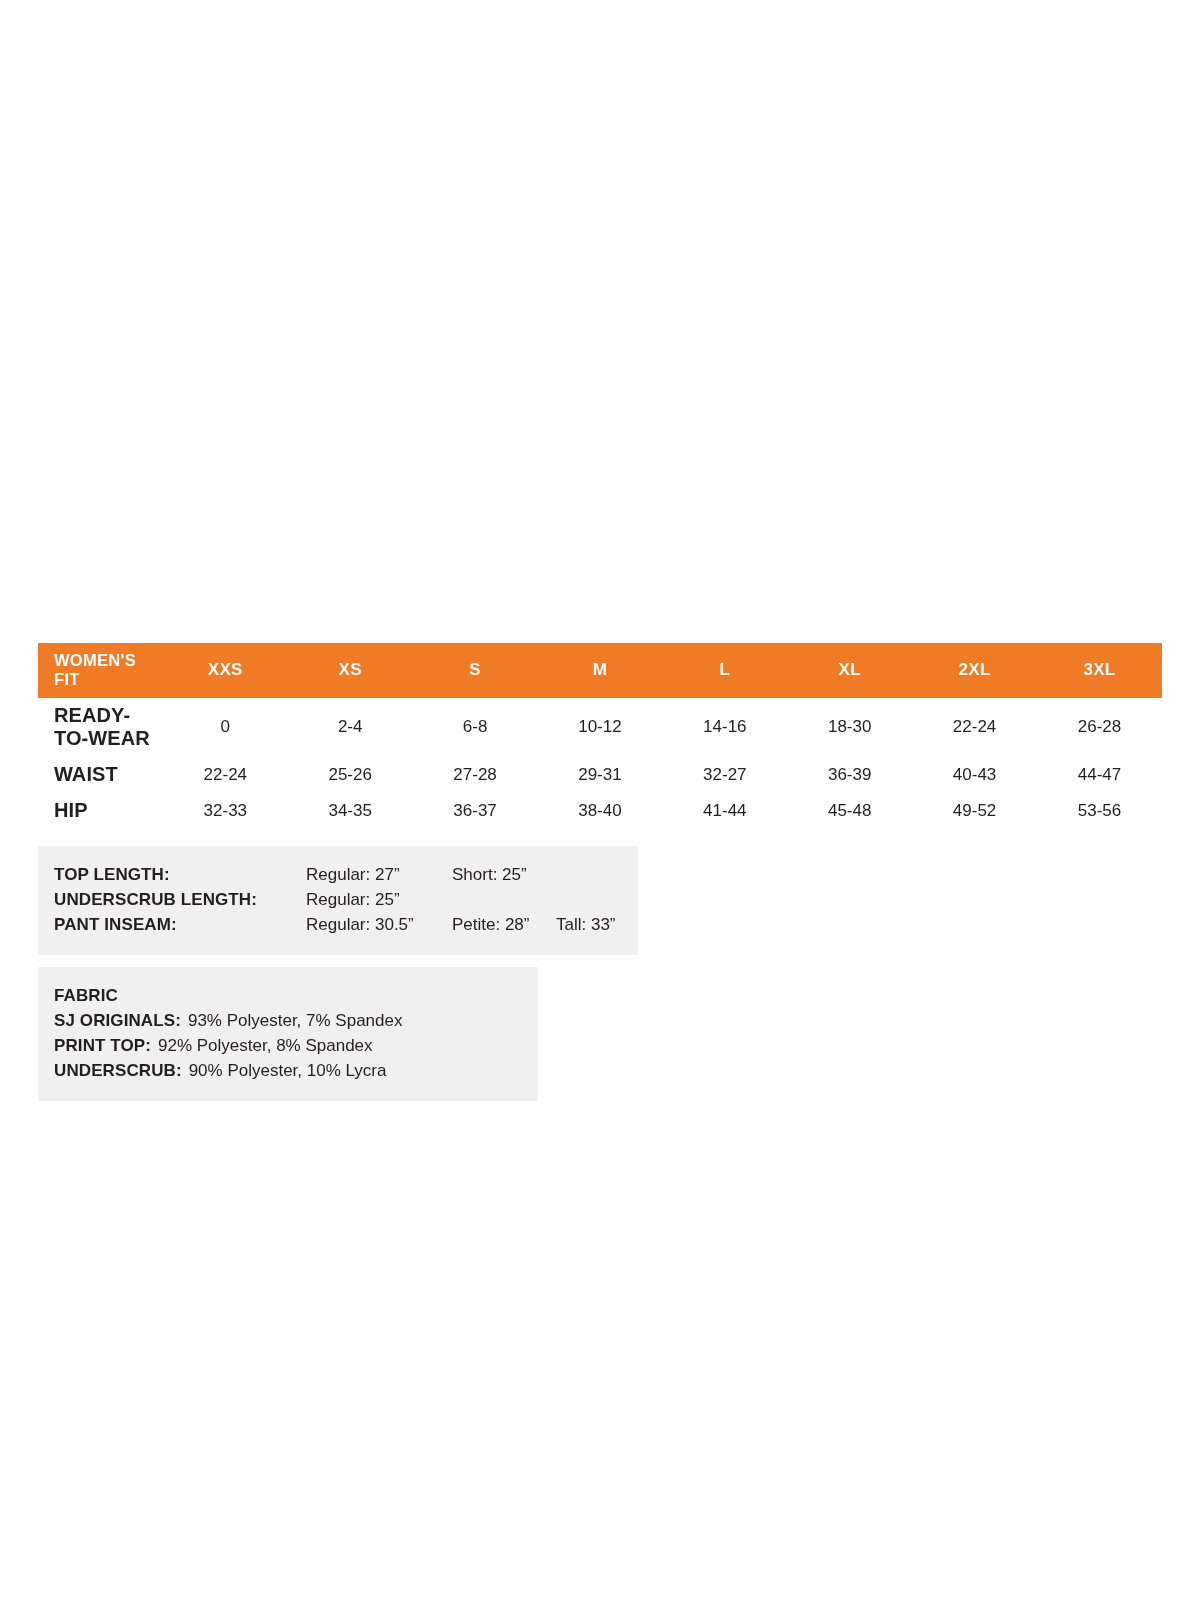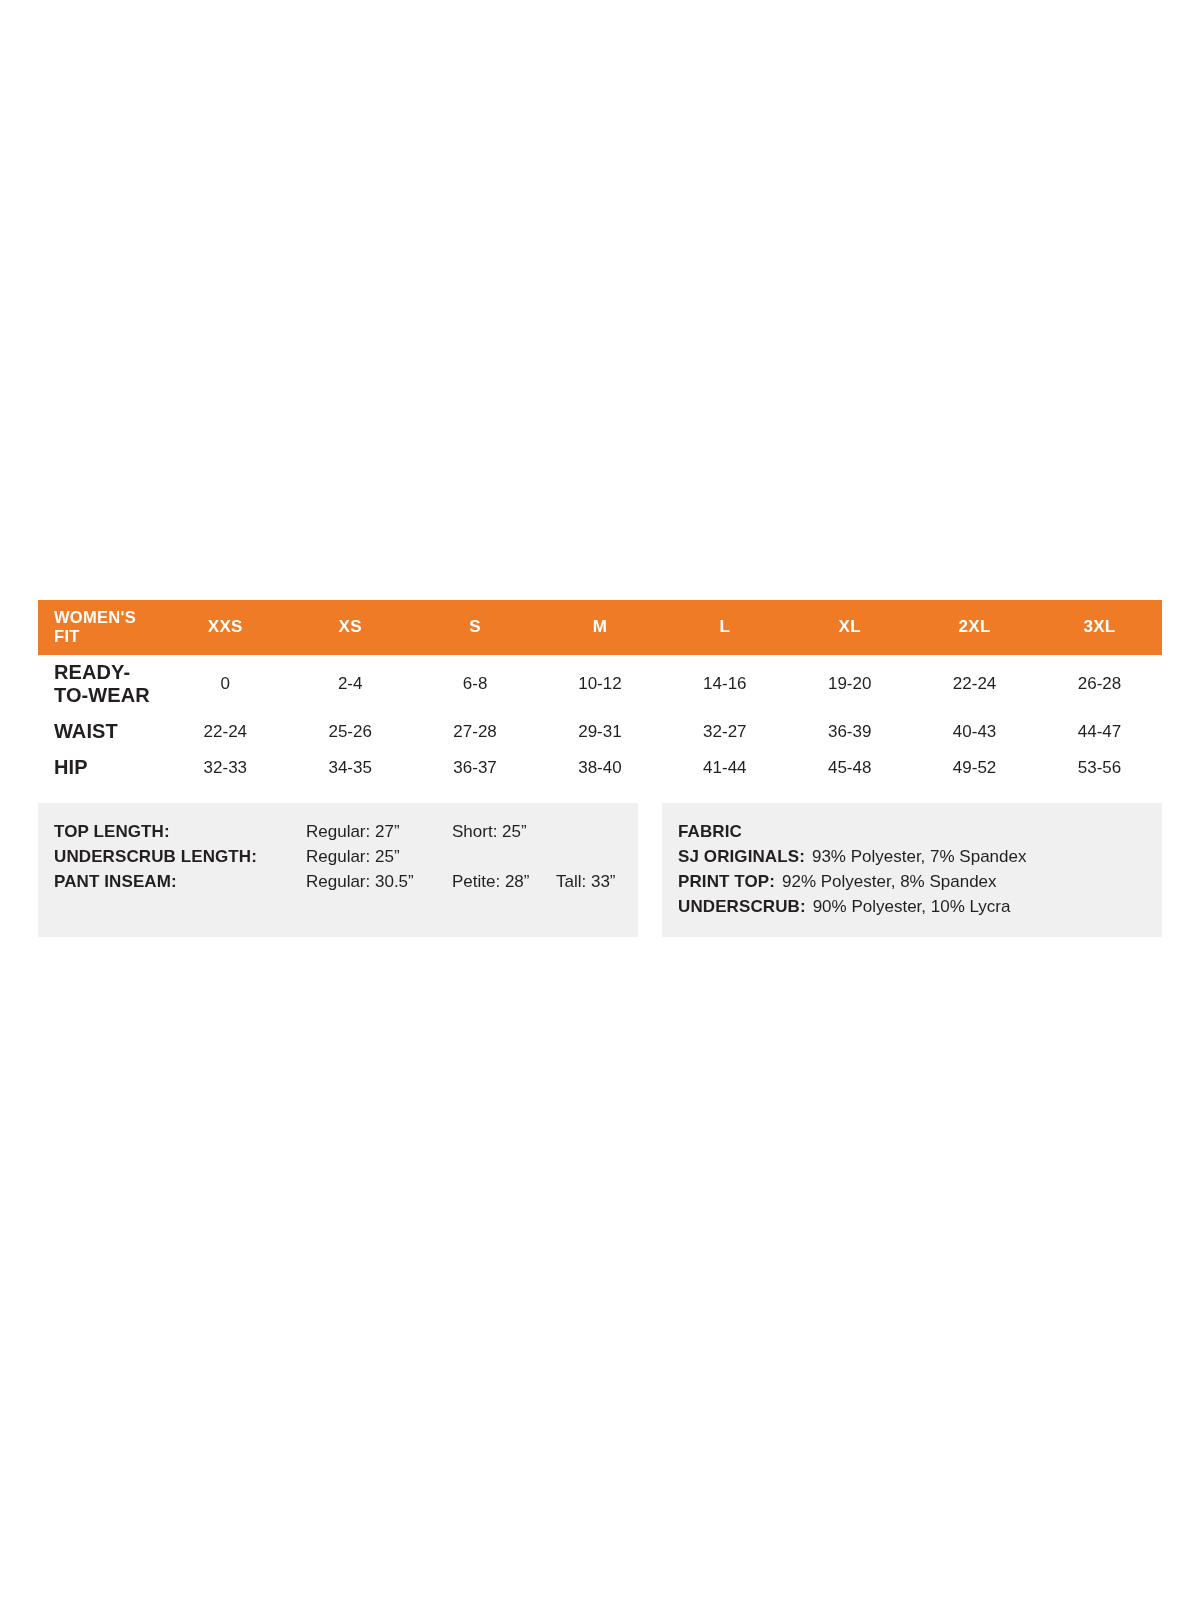--- a/index.html
+++ b/index.html
@@ -12,21 +12,21 @@
     height: 1600px;
     font-family: "Liberation Sans", sans-serif;
     color: #231f20;
     position: relative;
     overflow: hidden;
   }
 
   .sheet {
     position: absolute;
     left: 38px;
-    top: 600px;
+    top: 643px;
     width: 1124px;
   }
 
   
   table.size-table {
     width: 100%;
     border-collapse: collapse;
     table-layout: fixed;
   }
   table.size-table thead tr {
@@ -58,21 +58,22 @@
     padding-left: 16px;
     font-weight: bold;
     font-size: 20px;
     letter-spacing: .1px;
   }
 
   
   .panels {
     display: flex;
     margin-top: 17px;
-    gap: 24px;
+    gap: 12px;
+    flex-direction: column;
   }
   .panel {
     background: #f0f0f0;
     padding: 16px 0 18px 0;
   }
   .panel.left {
     width: 600px;
   }
   .panel.right {
     width: 500px;
@@ -137,21 +138,21 @@
       </tr>
     </thead>
     <tbody>
       <tr>
         <td class="rowhead">READY-TO-WEAR</td>
         <td>0</td>
         <td>2-4</td>
         <td>6-8</td>
         <td>10-12</td>
         <td>14-16</td>
-        <td>19-20</td>
+        <td>18-30</td>
         <td>22-24</td>
         <td>26-28</td>
       </tr>
       <tr>
         <td class="rowhead">WAIST</td>
         <td>22-24</td>
         <td>25-26</td>
         <td>27-28</td>
         <td>29-31</td>
         <td>32-27</td>

